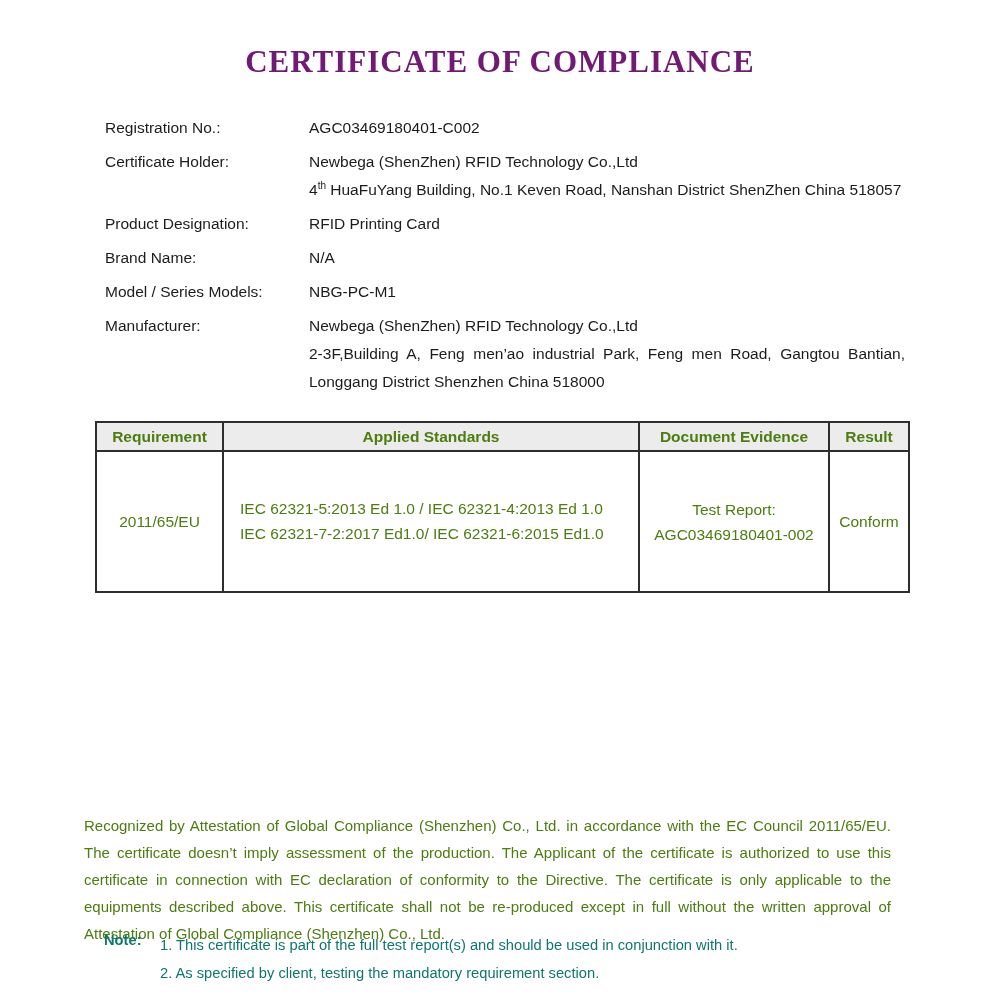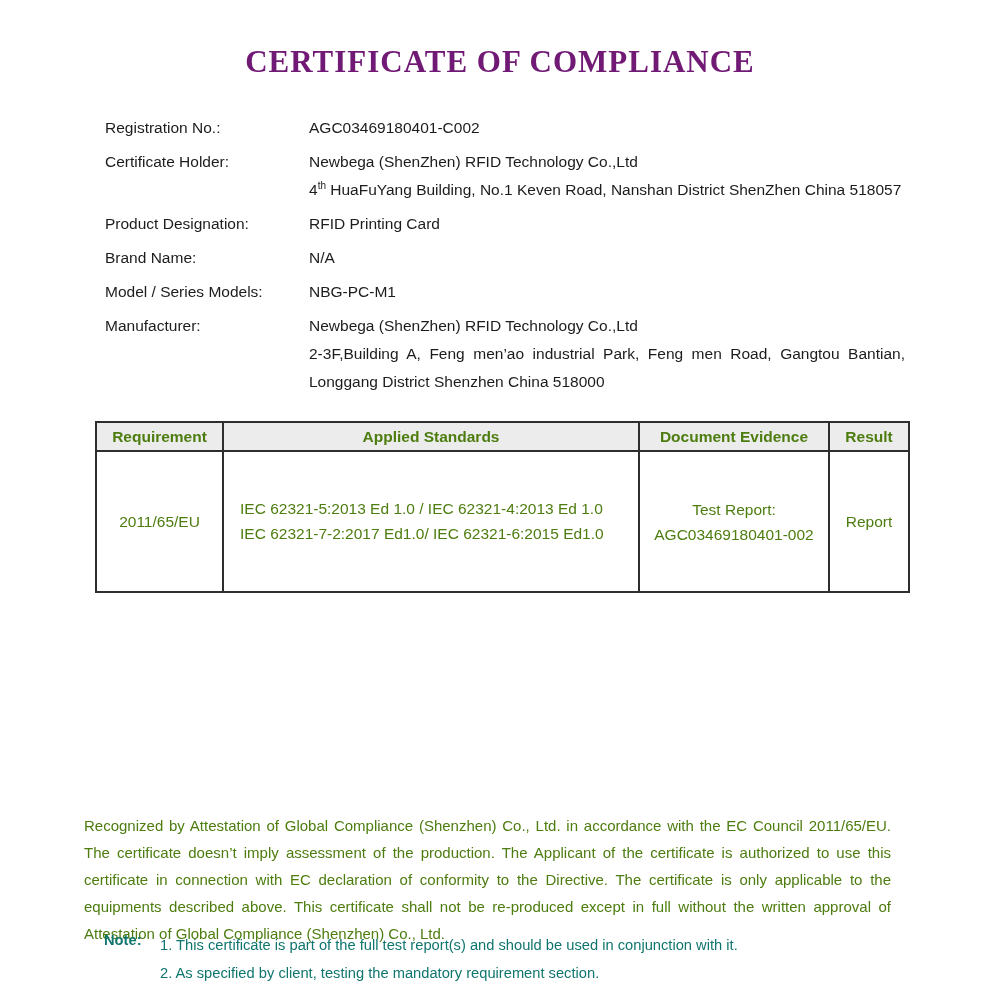--- a/index.html
+++ b/index.html
@@ -108,21 +108,21 @@
             <div>IEC 62321-5:2013 Ed 1.0 / IEC 62321-4:2013 Ed 1.0</div>
             <div>IEC 62321-7-2:2017 Ed1.0/ IEC 62321-6:2015 Ed1.0</div>
           </div>
         </td>
         <td>
           <div class="doc-lines">
             <div>Test Report:</div>
             <div>AGC03469180401-002</div>
           </div>
         </td>
-        <td class="td-center">Report</td>
+        <td class="td-center">Conform</td>
       </tr>
     </tbody>
   </table>
 
   <div class="marks">
     
     
 
     
     

